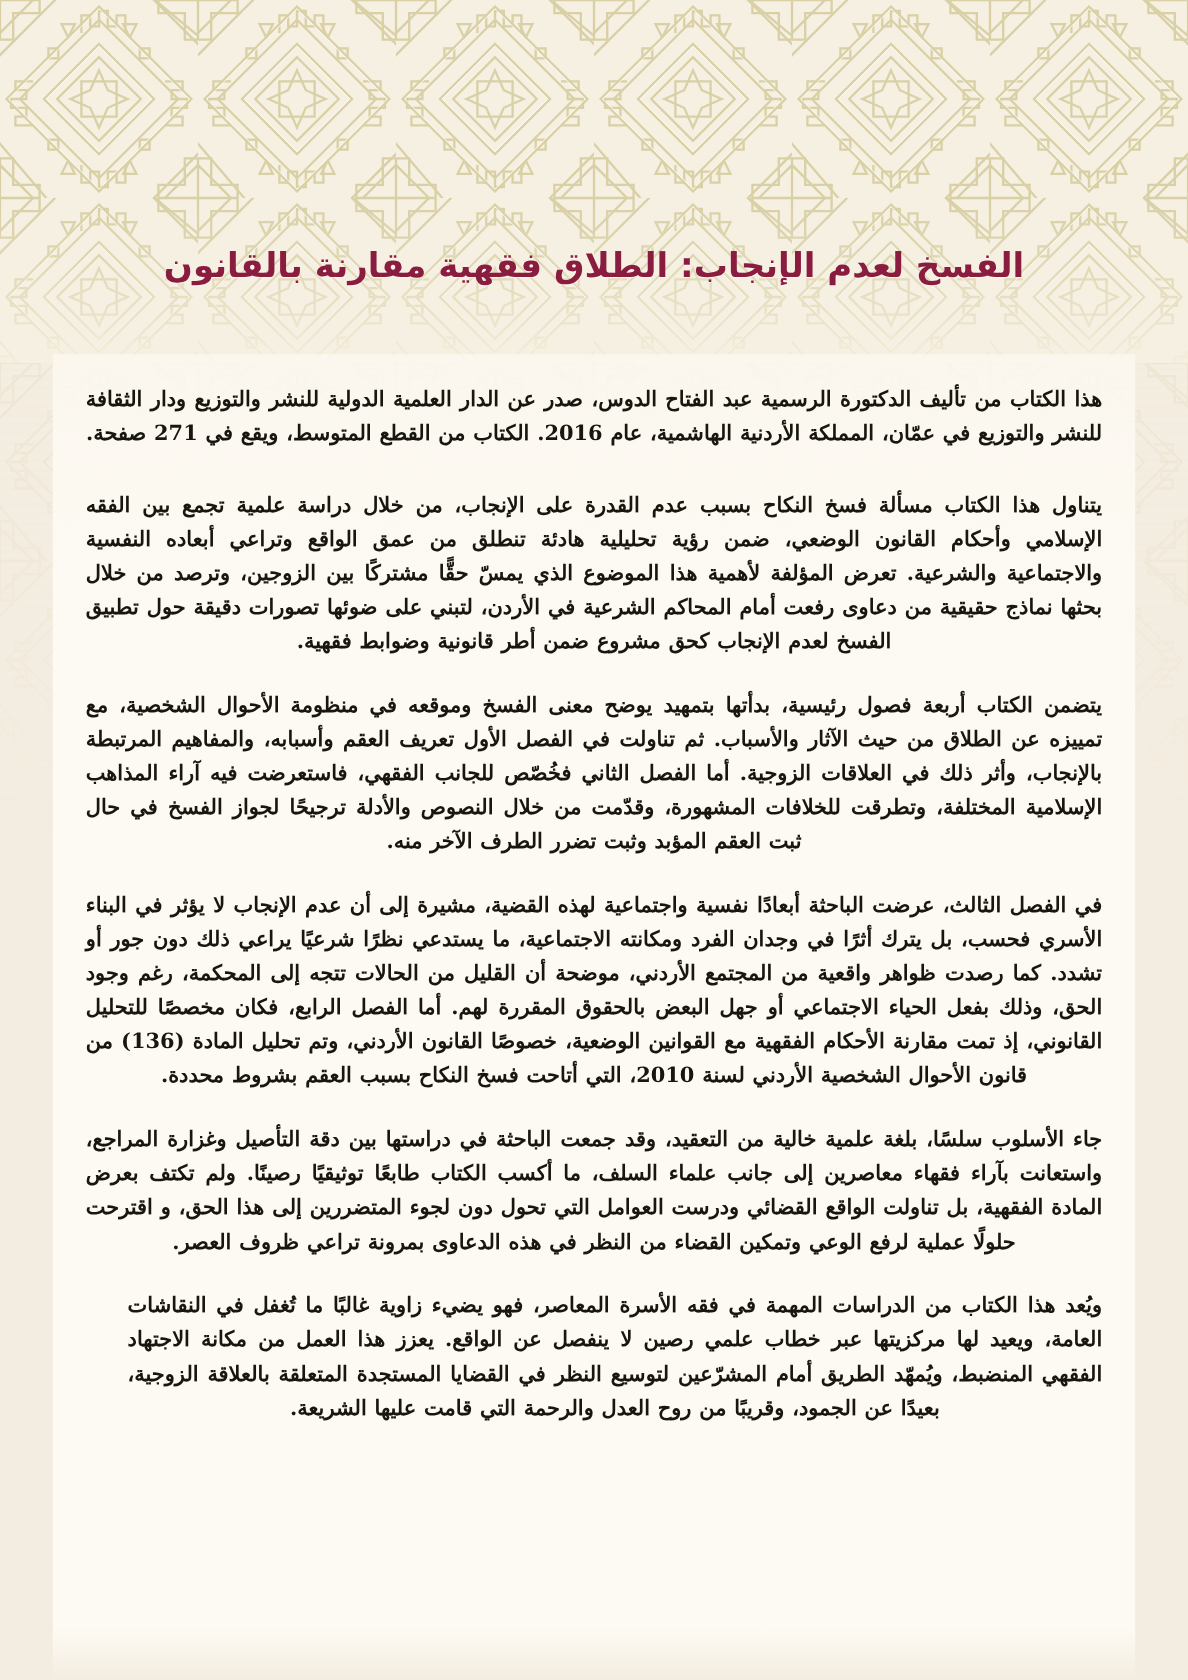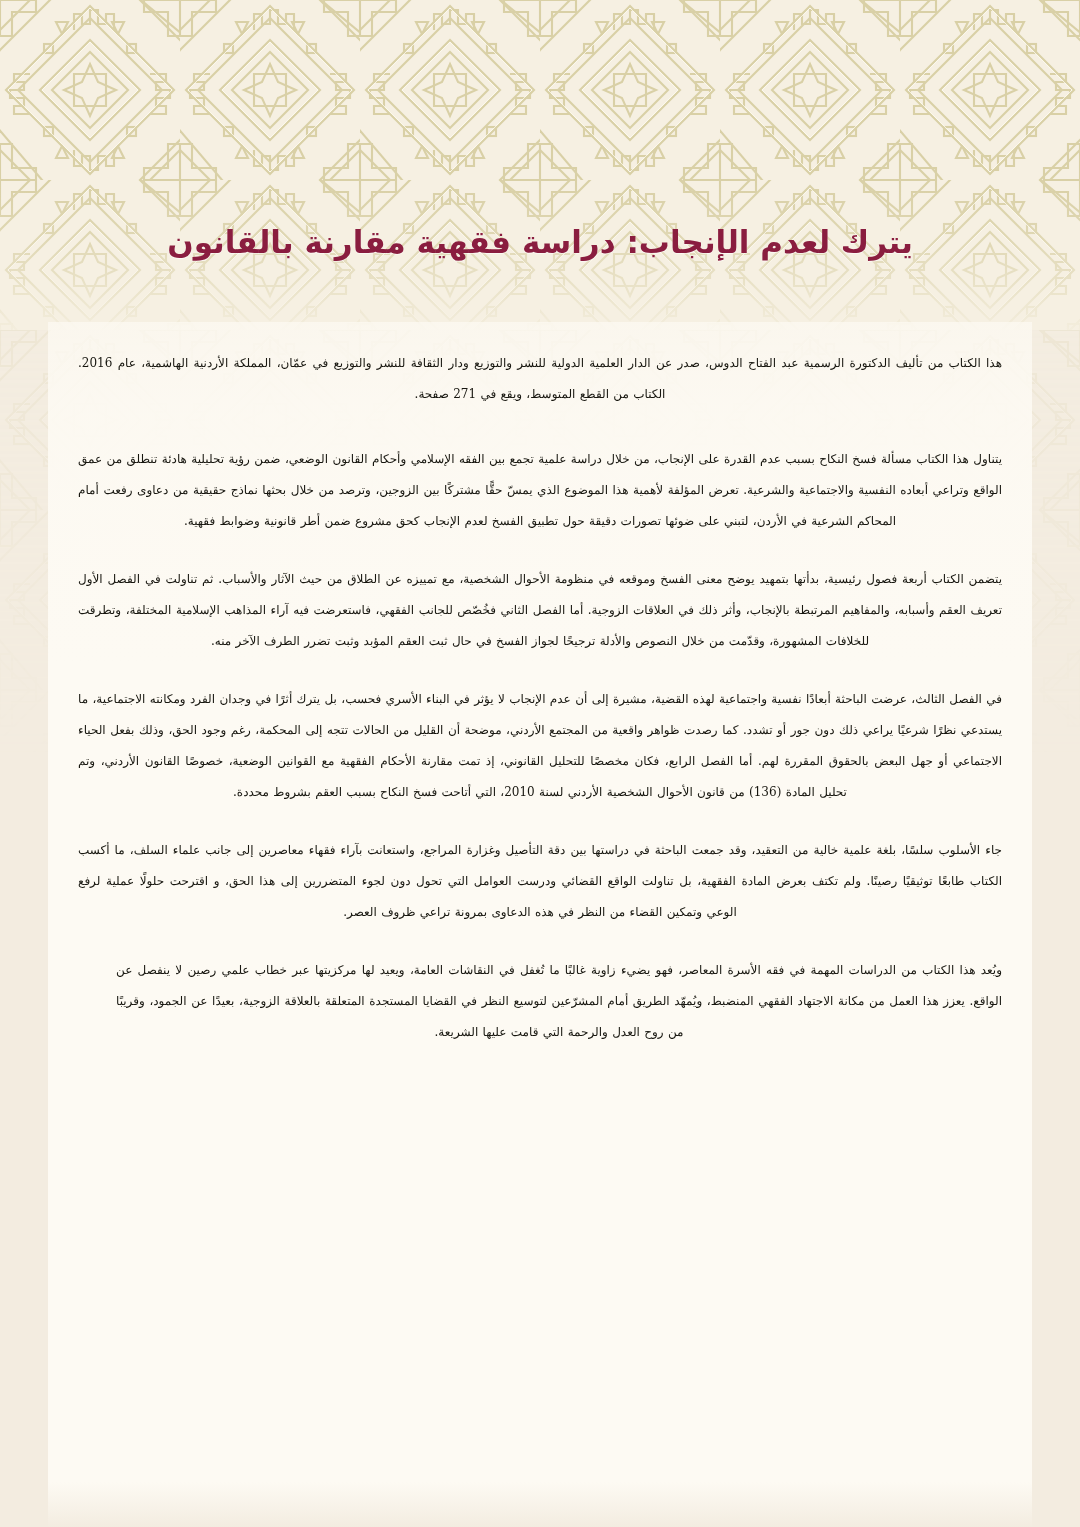--- a/index.html
+++ b/index.html
@@ -110,28 +110,29 @@
   }
 
   
   #body-text {
     direction:rtl;
     text-align:justify;
     text-align-last:center;
   }
   .para {
     font-family:"DejaVu Serif","Liberation Serif",serif;
-    font-size:12px;
+    font-size:19px;
     line-height:31px;
     color:#17160f;
     margin:0 0 27px 0;
     direction:rtl;
     text-align:justify;
     text-align-last:center;
     word-spacing:0.5px;
+    font-weight:bold;
   }
   .para:last-child { margin-bottom:0;margin-left:38px; }
 
   
   .para.intro {
     text-align:justify;
     text-align-last:center;
     margin-bottom:34px;
   }
 </style>
@@ -198,21 +199,21 @@
     <div id="ornament-fade"></div>
   </div>
 
   <div id="ornament-ghost">
     <svg viewBox="0 0 1080 430" preserveAspectRatio="xMidYMin slice" aria-hidden="true">
       <rect x="0" y="0" width="1080" height="430" fill="url(#geoTile)"></rect>
     </svg>
   </div>
 
   <div id="title-wrap">
-    <h1 id="doc-title">يترك لعدم الإنجاب: دراسة فقهية مقارنة بالقانون</h1>
+    <h1 id="doc-title">الفسخ لعدم الإنجاب: الطلاق فقهية مقارنة بالقانون</h1>
   </div>
 
   <div id="content-panel">
     <div id="body-text">
 
       <p class="para intro">هذا الكتاب من تأليف الدكتورة الرسمية عبد الفتاح الدوس، صدر عن الدار العلمية الدولية للنشر والتوزيع ودار الثقافة للنشر والتوزيع في عمّان، المملكة الأردنية الهاشمية، عام 2016. الكتاب من القطع المتوسط، ويقع في 271 صفحة.</p>
 
       <p class="para">يتناول هذا الكتاب مسألة فسخ النكاح بسبب عدم القدرة على الإنجاب، من خلال دراسة علمية تجمع بين الفقه الإسلامي وأحكام القانون الوضعي، ضمن رؤية تحليلية هادئة تنطلق من عمق الواقع وتراعي أبعاده النفسية والاجتماعية والشرعية. تعرض المؤلفة لأهمية هذا الموضوع الذي يمسّ حقًّا مشتركًا بين الزوجين، وترصد من خلال بحثها نماذج حقيقية من دعاوى رفعت أمام المحاكم الشرعية في الأردن، لتبني على ضوئها تصورات دقيقة حول تطبيق الفسخ لعدم الإنجاب كحق مشروع ضمن أطر قانونية وضوابط فقهية.</p>
 
       <p class="para">يتضمن الكتاب أربعة فصول رئيسية، بدأتها بتمهيد يوضح معنى الفسخ وموقعه في منظومة الأحوال الشخصية، مع تمييزه عن الطلاق من حيث الآثار والأسباب. ثم تناولت في الفصل الأول تعريف العقم وأسبابه، والمفاهيم المرتبطة بالإنجاب، وأثر ذلك في العلاقات الزوجية. أما الفصل الثاني فخُصّص للجانب الفقهي، فاستعرضت فيه آراء المذاهب الإسلامية المختلفة، وتطرقت للخلافات المشهورة، وقدّمت من خلال النصوص والأدلة ترجيحًا لجواز الفسخ في حال ثبت العقم المؤبد وثبت تضرر الطرف الآخر منه.</p>

